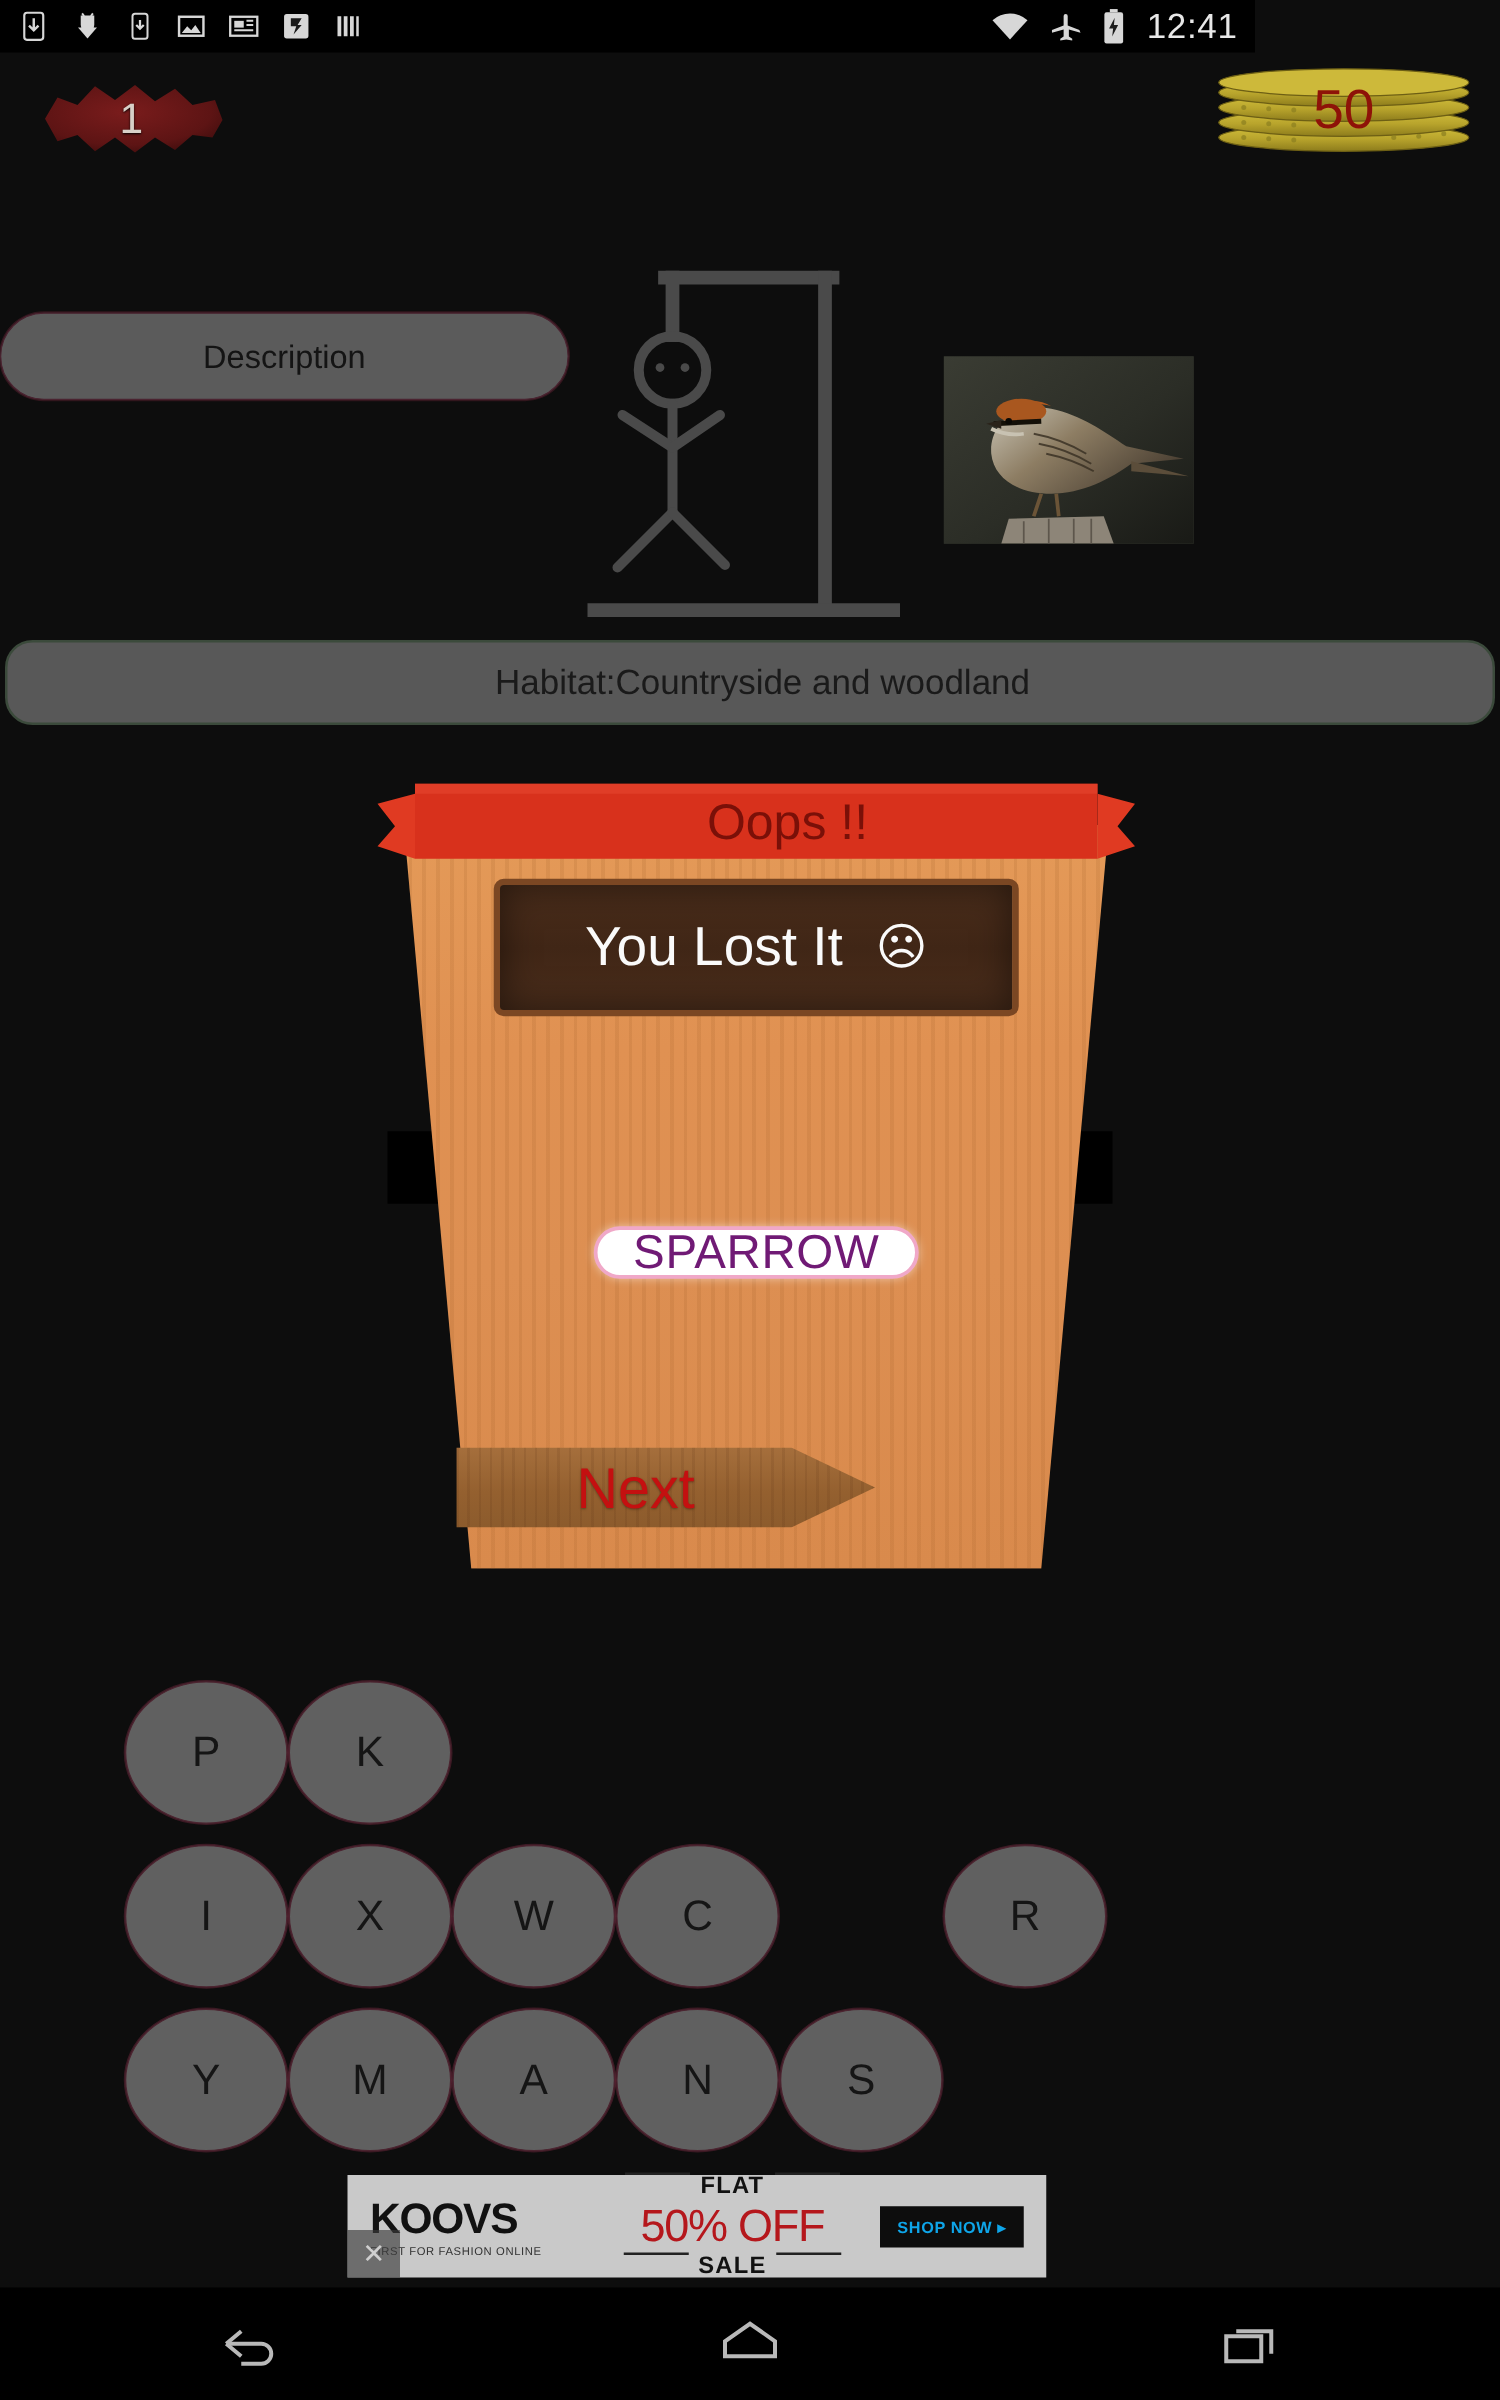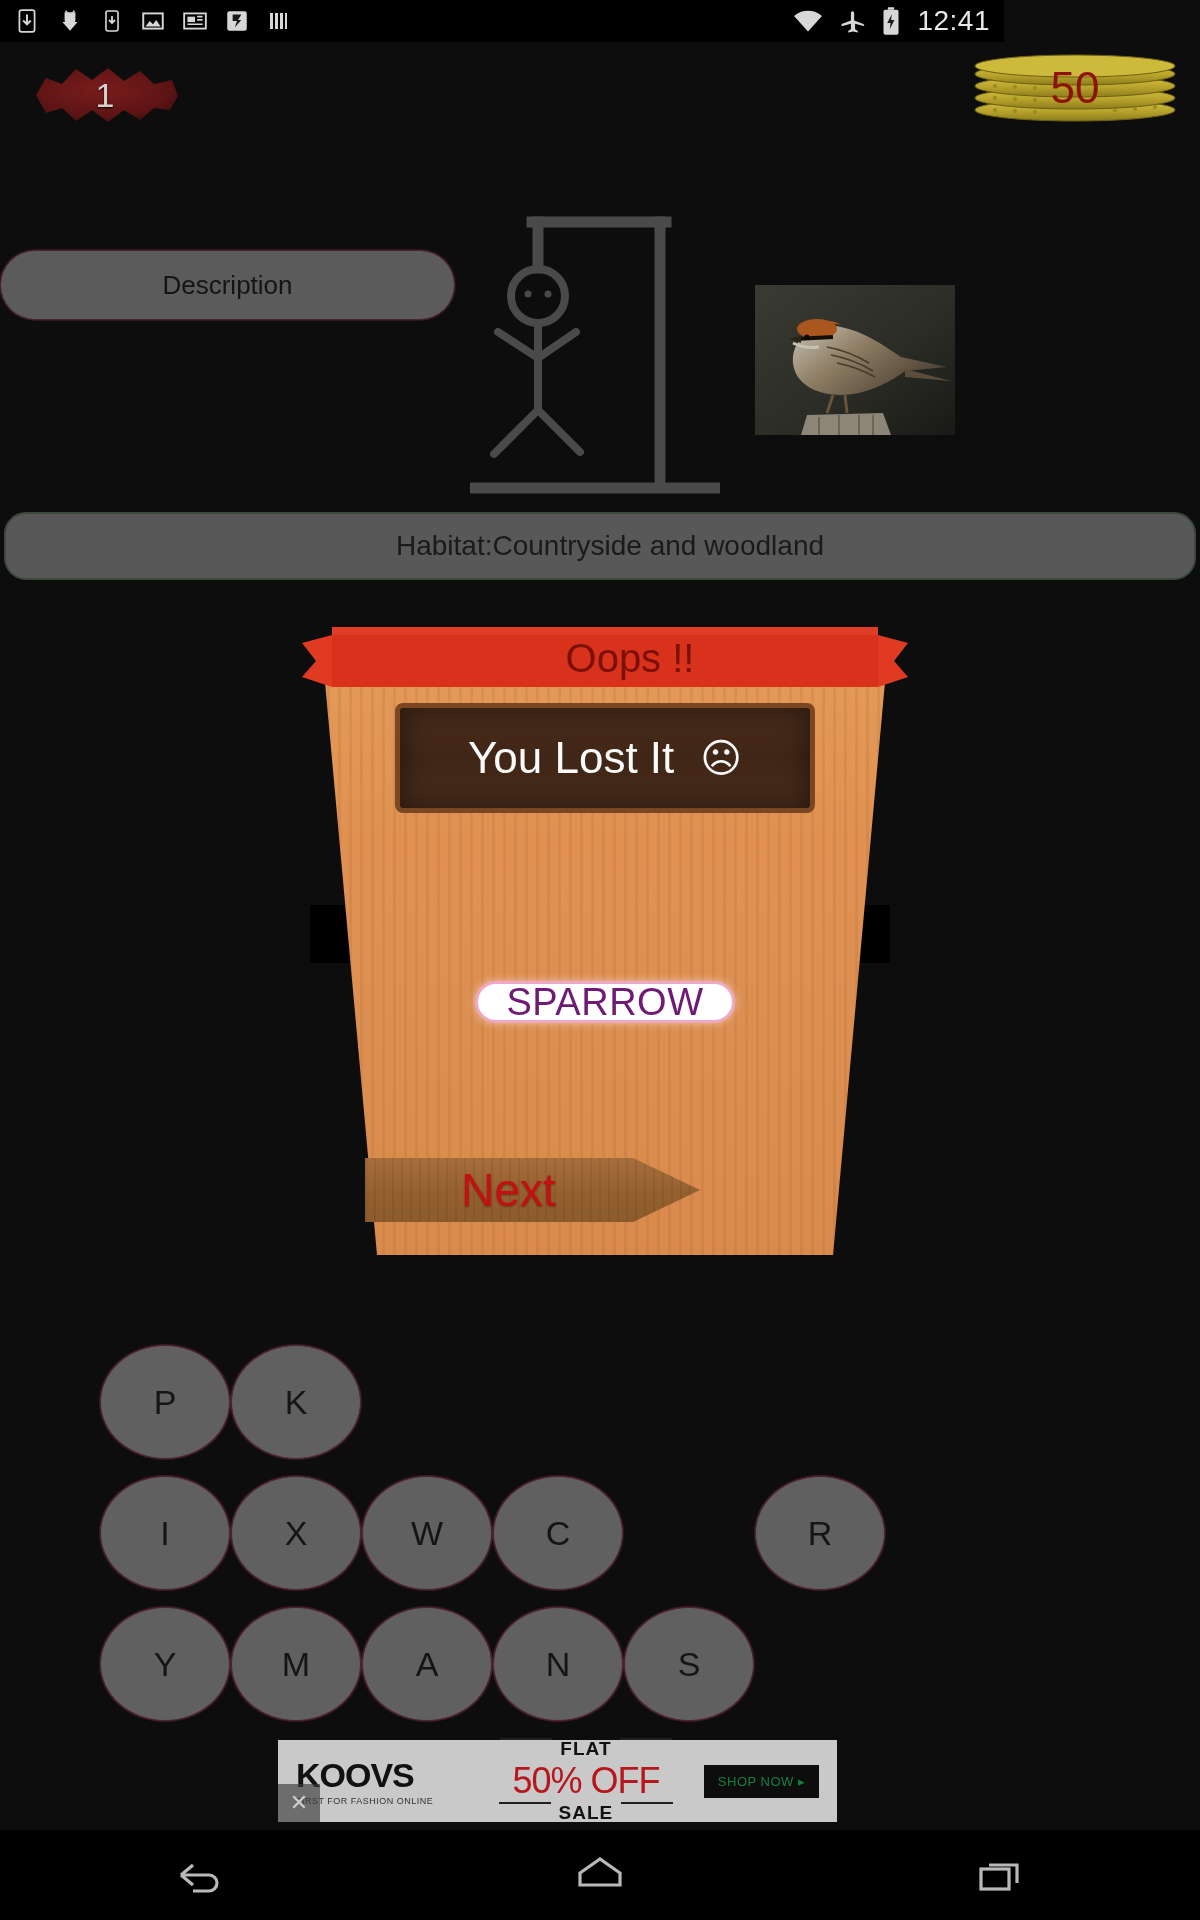--- a/index.html
+++ b/index.html
@@ -152,22 +152,22 @@
   }
   #ad-logo { color:#111; font-size:34px; font-weight:bold; letter-spacing:-1px; }
   #ad-tagline { color:#333; font-size:9px; letter-spacing:0.5px; margin-top:1px; }
   #ad-center { flex:1; display:flex; flex-direction:column; align-items:center; justify-content:center; }
   .ad-rule-row { display:flex; align-items:flex-start; gap:8px; }
   .ad-rule { width:52px; height:2px; background:#222; }
   #ad-flat { color:#111; font-size:19px; font-weight:bold; letter-spacing:1px; }
   #ad-sale { color:#111; font-size:19px; font-weight:bold; letter-spacing:1px; }
   #ad-discount { color:#b5171c; font-size:36px; letter-spacing:-1px; }
   #ad-shop-now {
-    margin-right:18px; background:#0d0d0d; color:#15803d;
-    font-size:13px; font-weight:normal; letter-spacing:0.5px;
+    margin-right:18px; background:#0d0d0d; color:#0ea5e9;
+    font-size:13px; font-weight:bold; letter-spacing:0.5px;
     padding:9px 14px;
   }
   #ad-close {
     position:absolute; left:0; bottom:0; width:42px; height:38px;
     background:rgba(60,60,60,0.65); color:#cfcfcf; font-size:22px;
     display:flex; align-items:center; justify-content:center;
   }
 
   
   #nav-bar {

